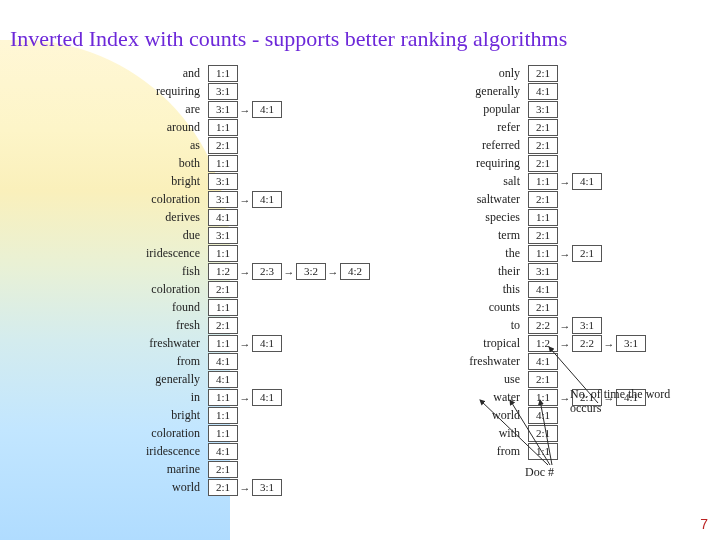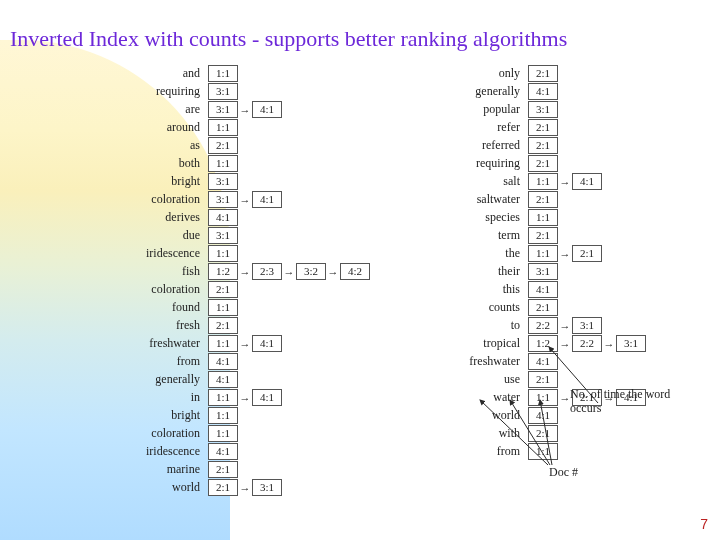--- a/index.html
+++ b/index.html
@@ -458,17 +458,17 @@
 
   <line x1="548" y1="465" x2="480" y2="400" stroke="#2a2a2a" stroke-width="1" marker-end="url(#ah)"></line>
   <line x1="550" y1="465" x2="510" y2="400" stroke="#2a2a2a" stroke-width="1" marker-end="url(#ah)"></line>
   <line x1="552" y1="465" x2="540" y2="400" stroke="#2a2a2a" stroke-width="1" marker-end="url(#ah)"></line>
 </svg>
 
 <div class="note" style="left:570px; top:388px; width:120px;">
   <span>No. of time the word occurs</span>
 </div>
 
-<div class="note" style="left:549px; top:466px; width:60px;">
+<div class="note" style="left:525px; top:466px; width:60px;">
   <span>Doc #</span>
 </div>
 
 <div class="pagenum">7</div>
 
 </body></html>

